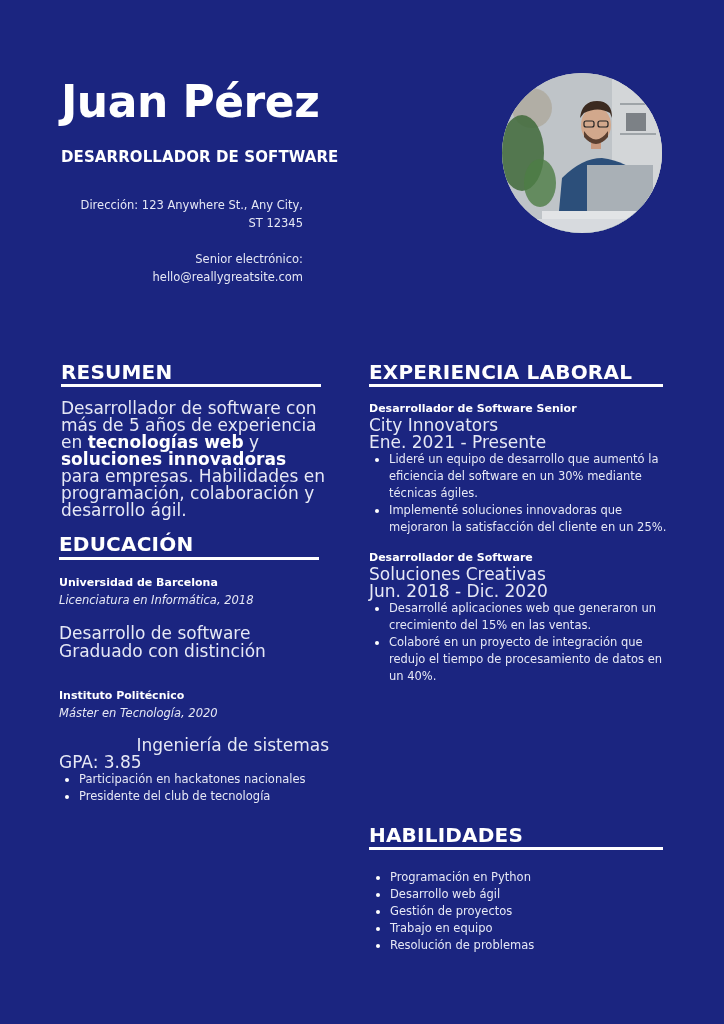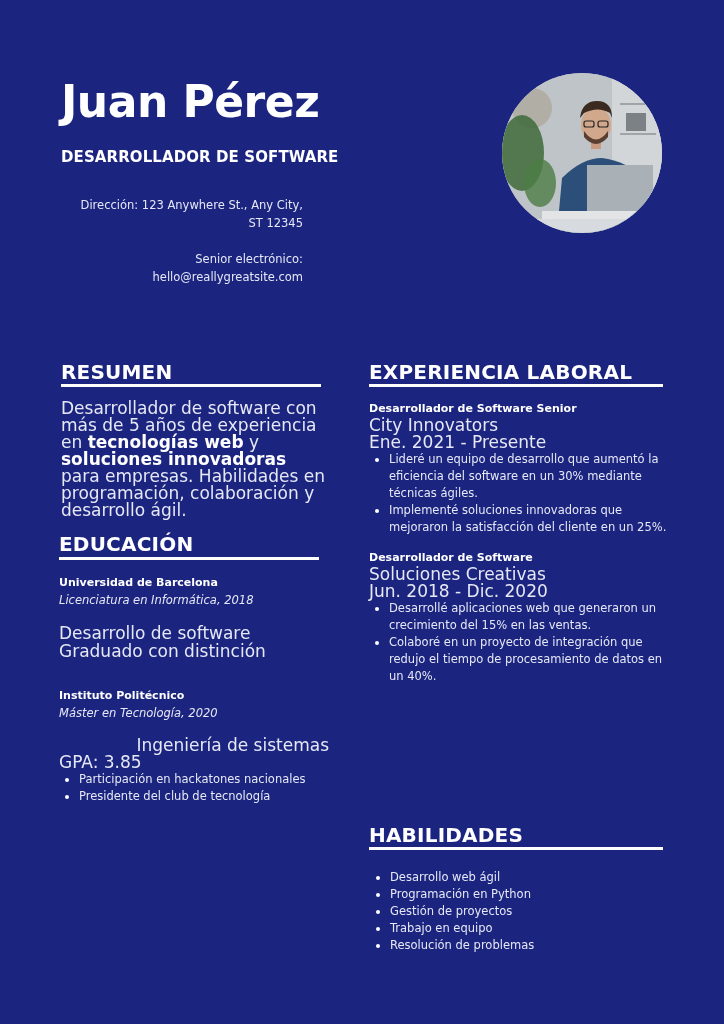--- a/index.html
+++ b/index.html
@@ -131,18 +131,18 @@
   <div class="body-text">Jun. 2018 - Dic. 2020</div>
   <ul class="bullets">
     <li>Desarrollé aplicaciones web que generaron un crecimiento del 15% en las ventas.</li>
     <li>Colaboré en un proyecto de integración que redujo el tiempo de procesamiento de datos en un 40%.</li>
   </ul>
 </div>
 
 <h3 class="abs section-title" style="left:369px; top:823px;">HABILIDADES</h3>
 <div class="abs rule" style="left:369px; top:847px; width:294px;"></div>
 <ul class="abs bullets" style="left:370px; top:869px; width:290px;">
+  <li>Programación en Python</li>
   <li>Desarrollo web ágil</li>
-  <li>Programación en Python</li>
   <li>Gestión de proyectos</li>
   <li>Trabajo en equipo</li>
   <li>Resolución de problemas</li>
 </ul>
 
 </body></html>

